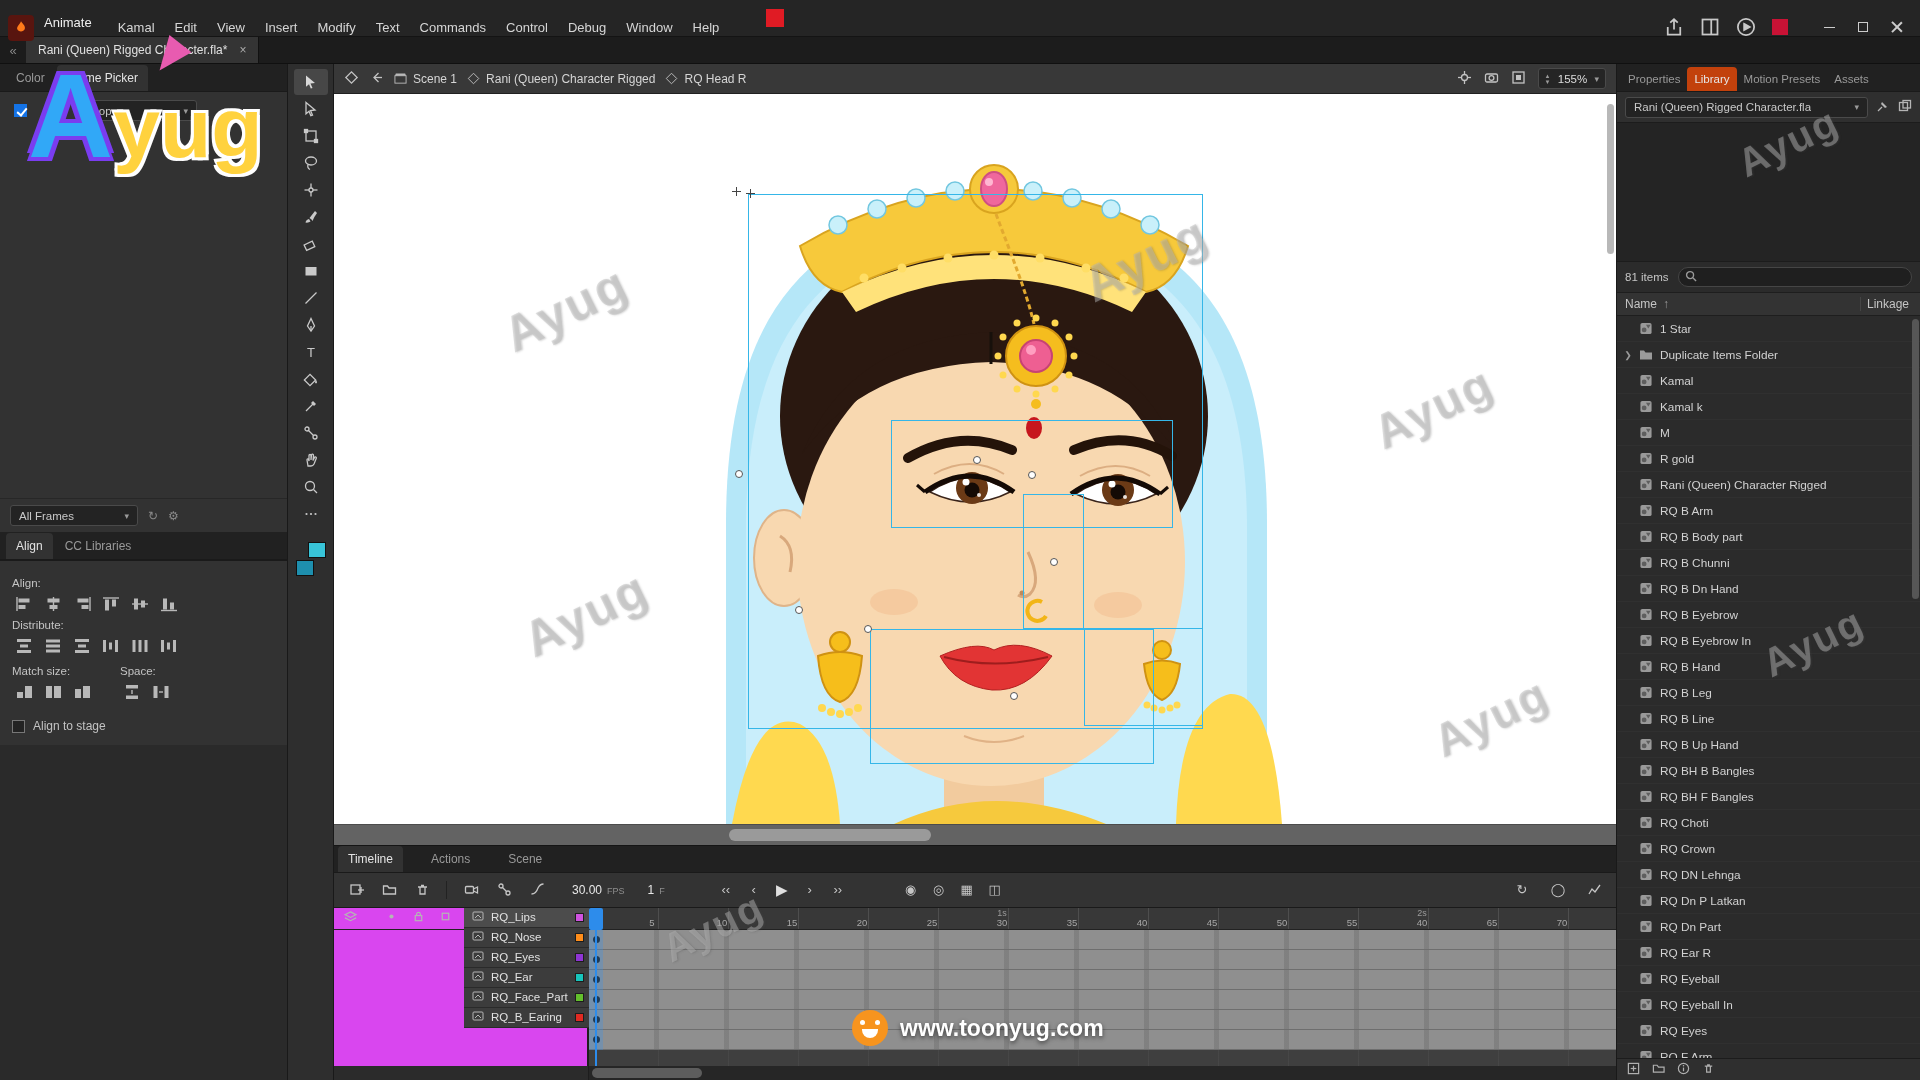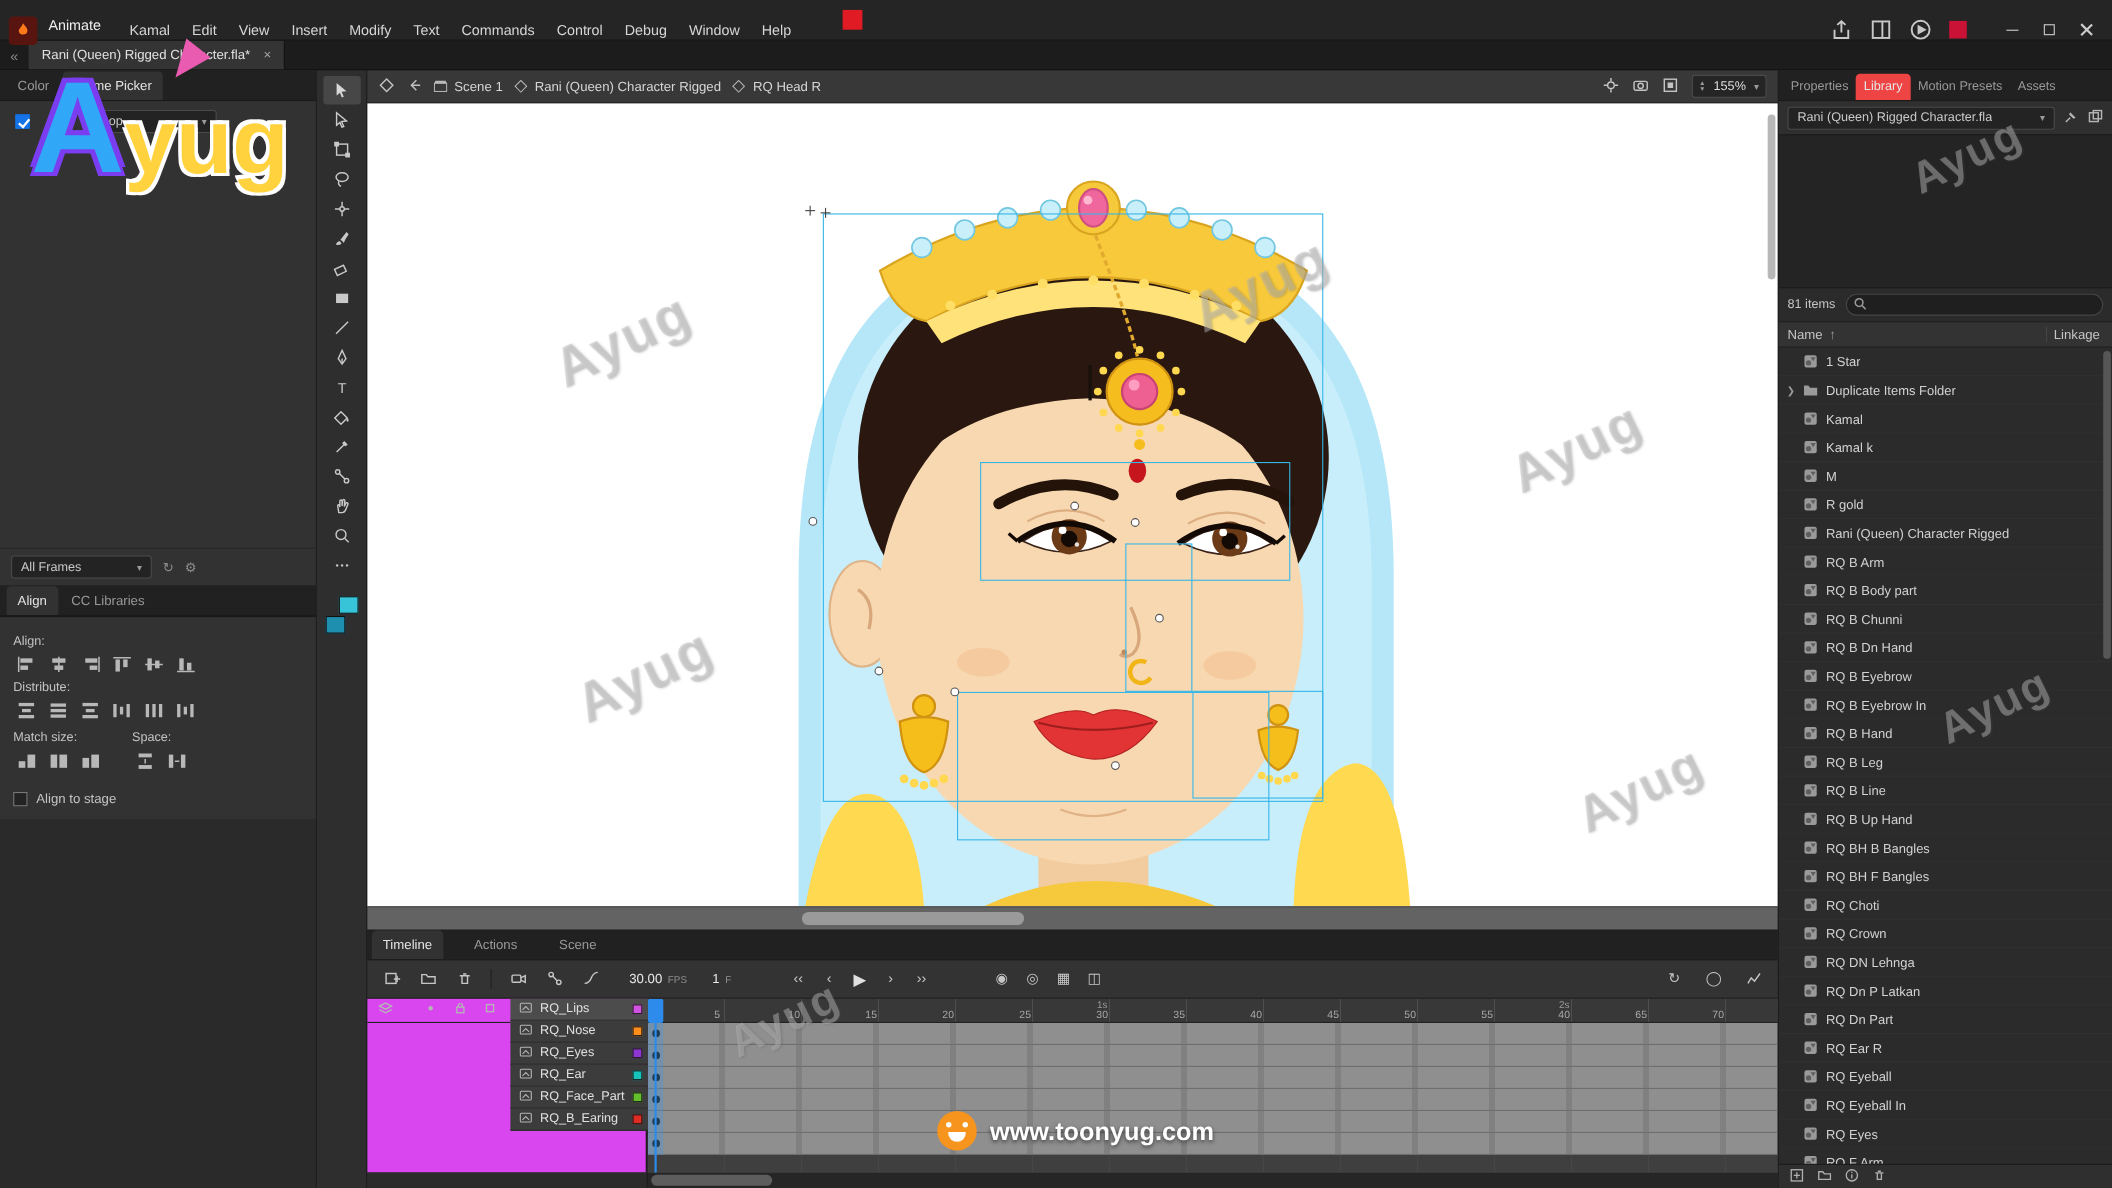--- a/index.html
+++ b/index.html
@@ -129,21 +129,21 @@
   .rows-after{height:16px;background:#3f3f3f;background-image:repeating-linear-gradient(90deg,transparent 0 69px,rgba(255,255,255,.04) 69px 70px)}
   .tl-hscroll{height:14px;background:#262626;display:flex}
   .tl-hs-left{width:255px;background:#2b2b2b;border-right:1px solid #1d1d1d}
   .tl-hs-track{flex:1;position:relative}
   .tl-hs-thumb{position:absolute;left:3px;top:2px;width:110px;height:10px;background:#5d5d5d;border-radius:5px}
 
   
   .right-col{width:304px;background:#2b2b2b;border-left:1px solid #191919;display:flex;flex-direction:column}
   .rtabs{height:28px;background:#212121;display:flex;align-items:flex-end;padding:0 4px;border-bottom:1px solid #1a1a1a}
   .rtab{padding:6px 7px;font-size:11.5px;color:#999;white-space:nowrap}
-  .rtab.active{background:#ef4444;color:#e6e6e6;border-radius:4px 4px 0 0}
+  .rtab.active{background:#c2410c;color:#e6e6e6;border-radius:4px 4px 0 0}
   .docrow{height:30px;display:flex;align-items:center;gap:8px;padding:0 8px;background:#2f2f2f}
   .docdd{flex:1;min-width:0}
   .docdd .lbl{overflow:hidden;text-overflow:ellipsis;white-space:nowrap}
   .r-ic{color:#b5b5b5}
   .r-ic svg{width:14px;height:14px;stroke:#b5b5b5;fill:none;stroke-width:1.3}
   .preview{height:140px;background:#242424;border-top:1px solid #1c1c1c;border-bottom:1px solid #1c1c1c}
   .countrow{height:30px;display:flex;align-items:center;gap:10px;padding:0 8px}
   .count-label{color:#c5c5c5;font-size:11.5px;white-space:nowrap}
   .search{flex:1;height:20px;background:#1f1f1f;border:1px solid #454545;border-radius:10px;color:#ddd;padding:0 8px 0 24px;font-size:11px;outline:none}
   .search-wrap{flex:1;position:relative;display:flex}

